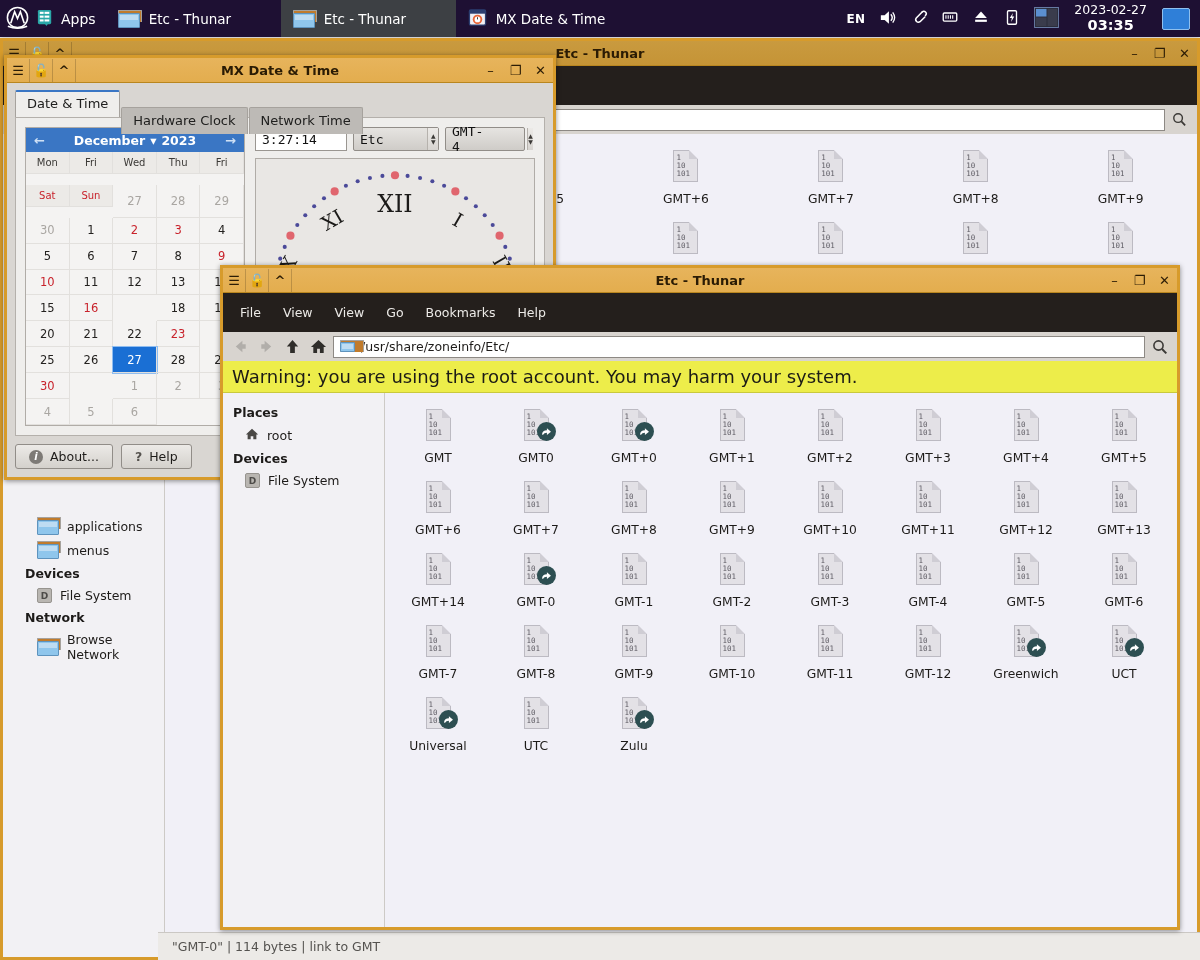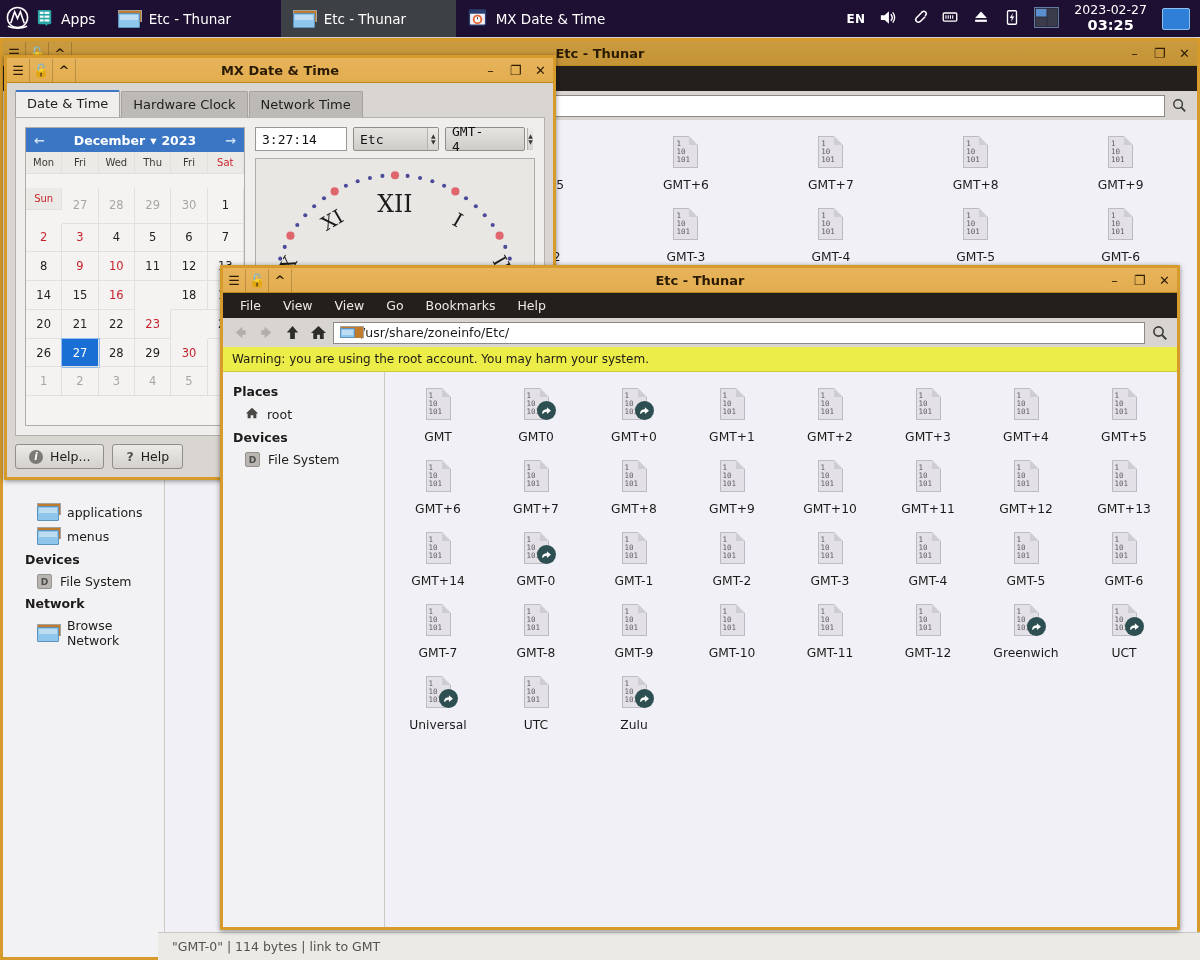--- a/index.html
+++ b/index.html
@@ -61,36 +61,36 @@
   .tb-btns-right { margin-left:auto; display:flex; align-items:center; height:25px; }
   .tb-btns-right .tbtn { width:25px; font-size:13px; font-weight:normal; }
 
   
   #mxdt { left:4px; top:55px; width:552px; height:425px; }
   .mx-body { background:#d9d6d2; height:calc(100% - 25px); padding:6px 8px 8px 8px; display:flex; flex-direction:column; }
   .tabs { display:flex; align-items:flex-end; height:28px; }
   .tab {
     padding:5px 11px 6px 11px; font-size:13px; color:#20201f;
     background:#bdbab6; border:1px solid #a6a29d; border-bottom:none;
-    border-radius:2px 2px 0 0; margin-right:1px; position:relative; top:1px;
+    border-radius:2px 2px 0 0; margin-right:1px; position:relative; top:17px;
   }
   .tab.active { background:#efeeec; border-top:2px solid #3a76c4; top:0; padding-top:4px; }
   .tabpage { background:#efeeec; border:1px solid #b4b0ab; flex:1; padding:9px; display:flex; flex-direction:column; }
   .dt-row { display:flex; gap:10px; flex:1; }
 
   
   .cal { width:220px; border:1px solid #b0aca7; background:#f4f3f2; display:flex; flex-direction:column; }
   .cal-head {
     background:#3a76c4; color:#fff; font-size:12.5px; font-weight:bold;
     display:flex; align-items:center; justify-content:space-between;
     padding:4px 8px; height:24px;
   }
   .cal-arrow { color:#cfe0f5; font-size:13px; }
   .cal-mon { display:flex; gap:5px; align-items:center; }
-  .cal-grid { display:grid; grid-template-columns:repeat(6,1fr); flex:1; }
+  .cal-grid { display:grid; grid-template-columns:repeat(5,1fr); flex:1; }
   .cal-grid div {
     display:flex; align-items:center; justify-content:center;
     font-size:11.5px; color:#23211f; border-right:1px solid #e2e0dd; border-bottom:1px solid #e2e0dd;
   }
   .cal-grid .dow { font-size:10px; color:#3b3936; background:#eceae7; height:22px; font-weight:normal; }
   .cal-grid .dow.we { color:#c8222b; }
   .cal-grid .we { color:#c8222b; }
   .cal-grid .out { color:#a9a6a2; }
   .cal-grid .sel { background:#1a6fd4; color:#fff; outline:1px solid #8fbdf0; }
 
@@ -109,30 +109,30 @@
   .clockbox { flex:1; border:1px solid #b0aca7; background:#e9e7e4; position:relative; overflow:hidden; }
 
   .mx-foot { display:flex; gap:8px; padding-top:8px; }
   .btn {
     background:linear-gradient(#eceae7,#d4d1cc); border:1px solid #918d88; border-radius:3px;
     padding:4px 13px; font-size:12.5px; color:#1e1c1a; display:flex; align-items:center; gap:7px;
   }
   .circ-i { width:14px; height:14px; border-radius:50%; background:#7d7a76; color:#fff; font-size:10px; font-weight:bold; display:flex;align-items:center;justify-content:center; font-style:italic;}
 
   
-  .th-menubar { background:#241f1c; height:25px; display:flex; align-items:center; padding-left:8px; gap:4px; }
+  .th-menubar { background:#241f1c; height:39px; display:flex; align-items:center; padding-left:8px; gap:4px; }
   .th-menubar span { color:#eceae7; font-size:12.5px; padding:3px 9px; border-radius:2px; }
   .th-toolbar { background:#d8d4cf; height:29px; display:flex; align-items:center; padding:0 6px; gap:3px; }
   .tbi { width:23px; height:23px; display:flex; align-items:center; justify-content:center; color:#3b3936; }
   .tbi.dis { color:#b1aeaa; }
   .pathbar {
     flex:1; height:22px; background:#fff; border:1px solid #8d8984;
     display:flex; align-items:center; gap:6px; padding:0 6px; font-size:12.5px; color:#1d1b19;
   }
-  .th-warn { background:#eded4a; color:#1c1b16; font-size:12px; padding:5px 9px; border-bottom:1px solid #c9c93c; }
+  .th-warn { background:#eded4a; color:#1c1b16; font-size:18px; padding:5px 9px; border-bottom:1px solid #c9c93c; }
   .th-main { display:flex; flex:1; min-height:0; }
   .th-side { width:162px; background:#f2f1f4; border-right:1px solid #cdcac6; padding:8px 0 0 0; overflow:hidden; }
   .sg { font-size:12.5px; font-weight:bold; color:#1d1b19; padding:4px 0 4px 10px; }
   .si { display:flex; align-items:center; gap:8px; font-size:12.5px; color:#1d1b19; padding:3px 0 3px 22px; }
   .th-view { flex:1; background:#f1f0f7; padding:10px 4px 0 4px; overflow:hidden; }
   .igrid { display:grid; grid-template-columns:repeat(8,1fr); }
   .item { display:flex; flex-direction:column; align-items:center; gap:4px; padding:6px 2px 10px 2px; }
   .item-label { font-size:12.3px; color:#1d1b19; text-align:center; white-space:nowrap; }
   .item.sel .item-label { background:#1a6fd4; color:#fff; padding:1px 4px; border-radius:2px; }
   .th-status { background:#eceae7; border-top:1px solid #c9c6c2; font-size:12.3px; color:#2a2825; padding:6px 10px; }
@@ -531,21 +531,21 @@
                 <text x="70" y="62" font-size="19" text-anchor="middle" fill="#1b1a18" transform="rotate(-30 70 58)" font-family="DejaVu Serif, Liberation Serif, serif">XI</text>
                 <text x="28" y="104" font-size="19" text-anchor="middle" fill="#1b1a18" transform="rotate(-60 28 100)" font-family="DejaVu Serif, Liberation Serif, serif">X</text>
               </svg>
             </div>
           </div>
         </div>
       </div>
       <div class="mx-foot">
         <div class="btn">
           <span class="circ-i">i</span>
-          <span>Help...</span>
+          <span>About...</span>
         </div>
         <div class="btn">
           <span style="color:#55524e;font-weight:bold;">?</span>
           <span>Help</span>
         </div>
       </div>
     </div>
   </div>
 
   <div class="win win-frame" id="thunar-fg">
@@ -1003,19 +1003,19 @@
       <span>
         <svg viewBox="0 0 26 22" width="25" height="21">
           <rect x="0.5" y="0.5" width="25" height="21" fill="#2a2c3a" stroke="#6b7fa8" stroke-width="1"></rect>
           <rect x="2" y="2" width="11" height="8" fill="#5b8fd0"></rect>
           <rect x="2" y="11" width="11" height="9" fill="#3a3c4c"></rect>
           <rect x="14" y="2" width="10" height="18" fill="#3a3c4c"></rect>
         </svg>
       </span>
       <span class="tb-clock">
         <div class="t1">2023-02-27</div>
-        <div class="t2">03:25</div>
+        <div class="t2">03:35</div>
       </span>
       <span class="tb-show-desktop"></span>
     </div>
   </div>
 
 </div>
 
 </body></html>

